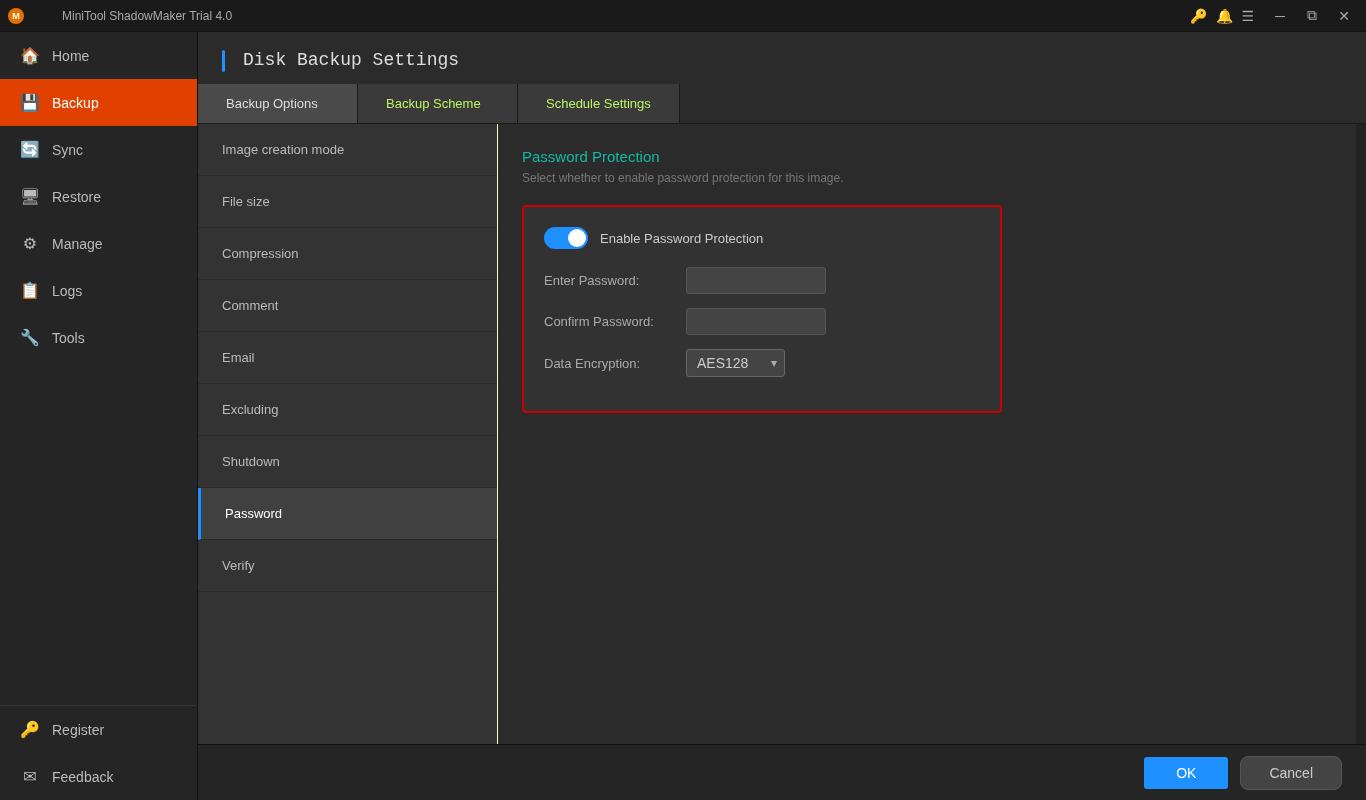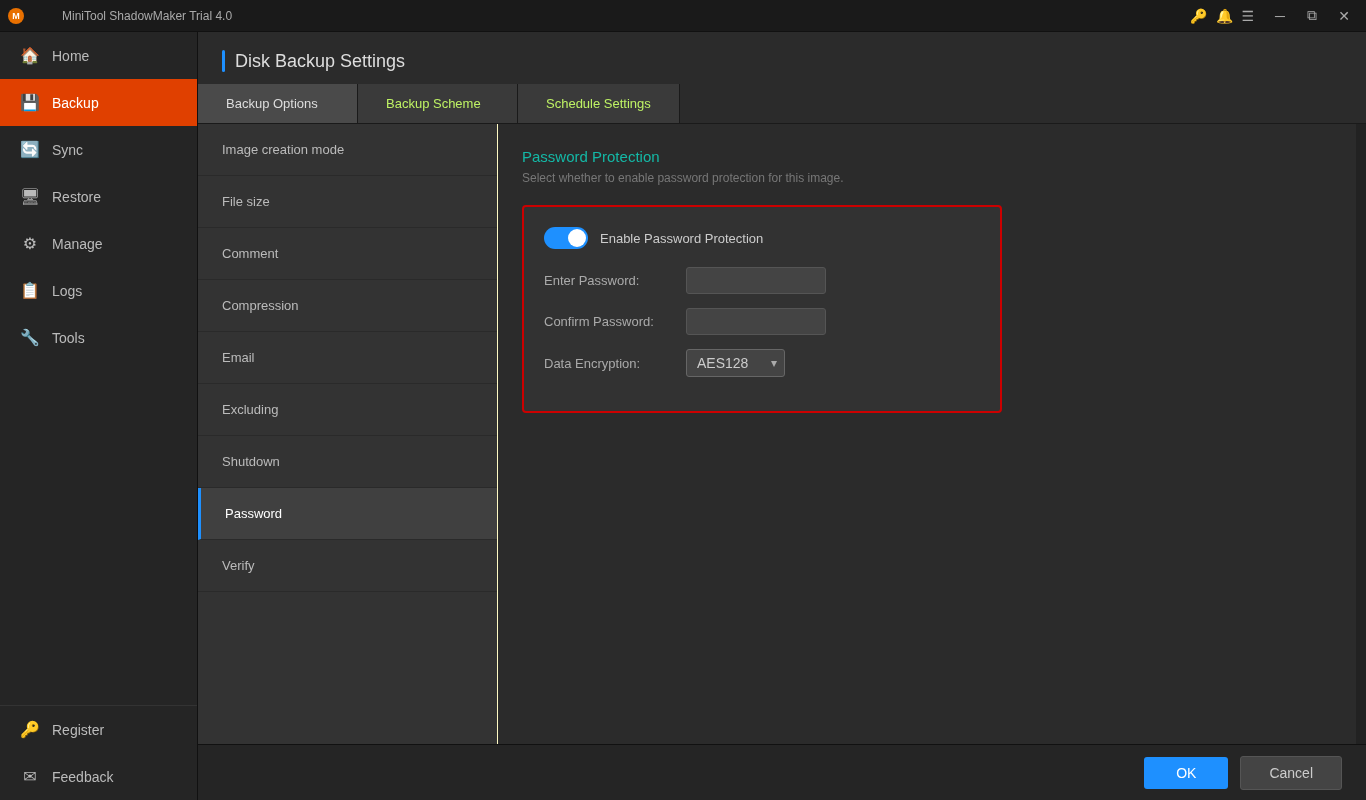--- a/index.html
+++ b/index.html
@@ -99,22 +99,23 @@
       flex: 1;
       background: #2b2b2b;
       display: flex;
       flex-direction: column;
     }
 
     
     #page-header {
       padding: 18px 24px 12px;
       display: flex;
-      align-items: center;
-      gap: 10px;
+      align-items: flex-start;
+      gap: 18px;
+      font-family: Liberation Mono, monospace;
     }
     #page-header .header-bar {
       width: 3px; height: 22px;
       background: #1e90ff;
       border-radius: 2px;
     }
     #page-header .header-title {
       font-size: 18px;
       color: #ddd;
       font-weight: 500;
@@ -317,21 +318,21 @@
       font-size: 14px;
       border-radius: 3px;
       cursor: pointer;
     }
     .btn-cancel {
       background: #444;
       color: #ccc;
       border: 1px solid #555;
       padding: 8px 28px;
       font-size: 14px;
-      border-radius: 3px;
+      border-radius: 8px;
       cursor: pointer;
     }
   </style>
 </head>
 <body>
 
 <div id="titlebar">
   <div class="app-icon">M</div>
   <span class="app-title">MiniTool ShadowMaker Trial 4.0</span>
   <div class="title-icons">
@@ -411,24 +412,24 @@
     <div id="content-area">
 
       <div id="settings-list">
         <div class="settings-item">
           <span>Image creation mode</span>
         </div>
         <div class="settings-item">
           <span>File size</span>
         </div>
         <div class="settings-item">
+          <span>Compression</span>
+        </div>
+        <div class="settings-item">
           <span>Comment</span>
-        </div>
-        <div class="settings-item">
-          <span>Compression</span>
         </div>
         <div class="settings-item">
           <span>Email</span>
         </div>
         <div class="settings-item">
           <span>Excluding</span>
         </div>
         <div class="settings-item">
           <span>Shutdown</span>
         </div>

